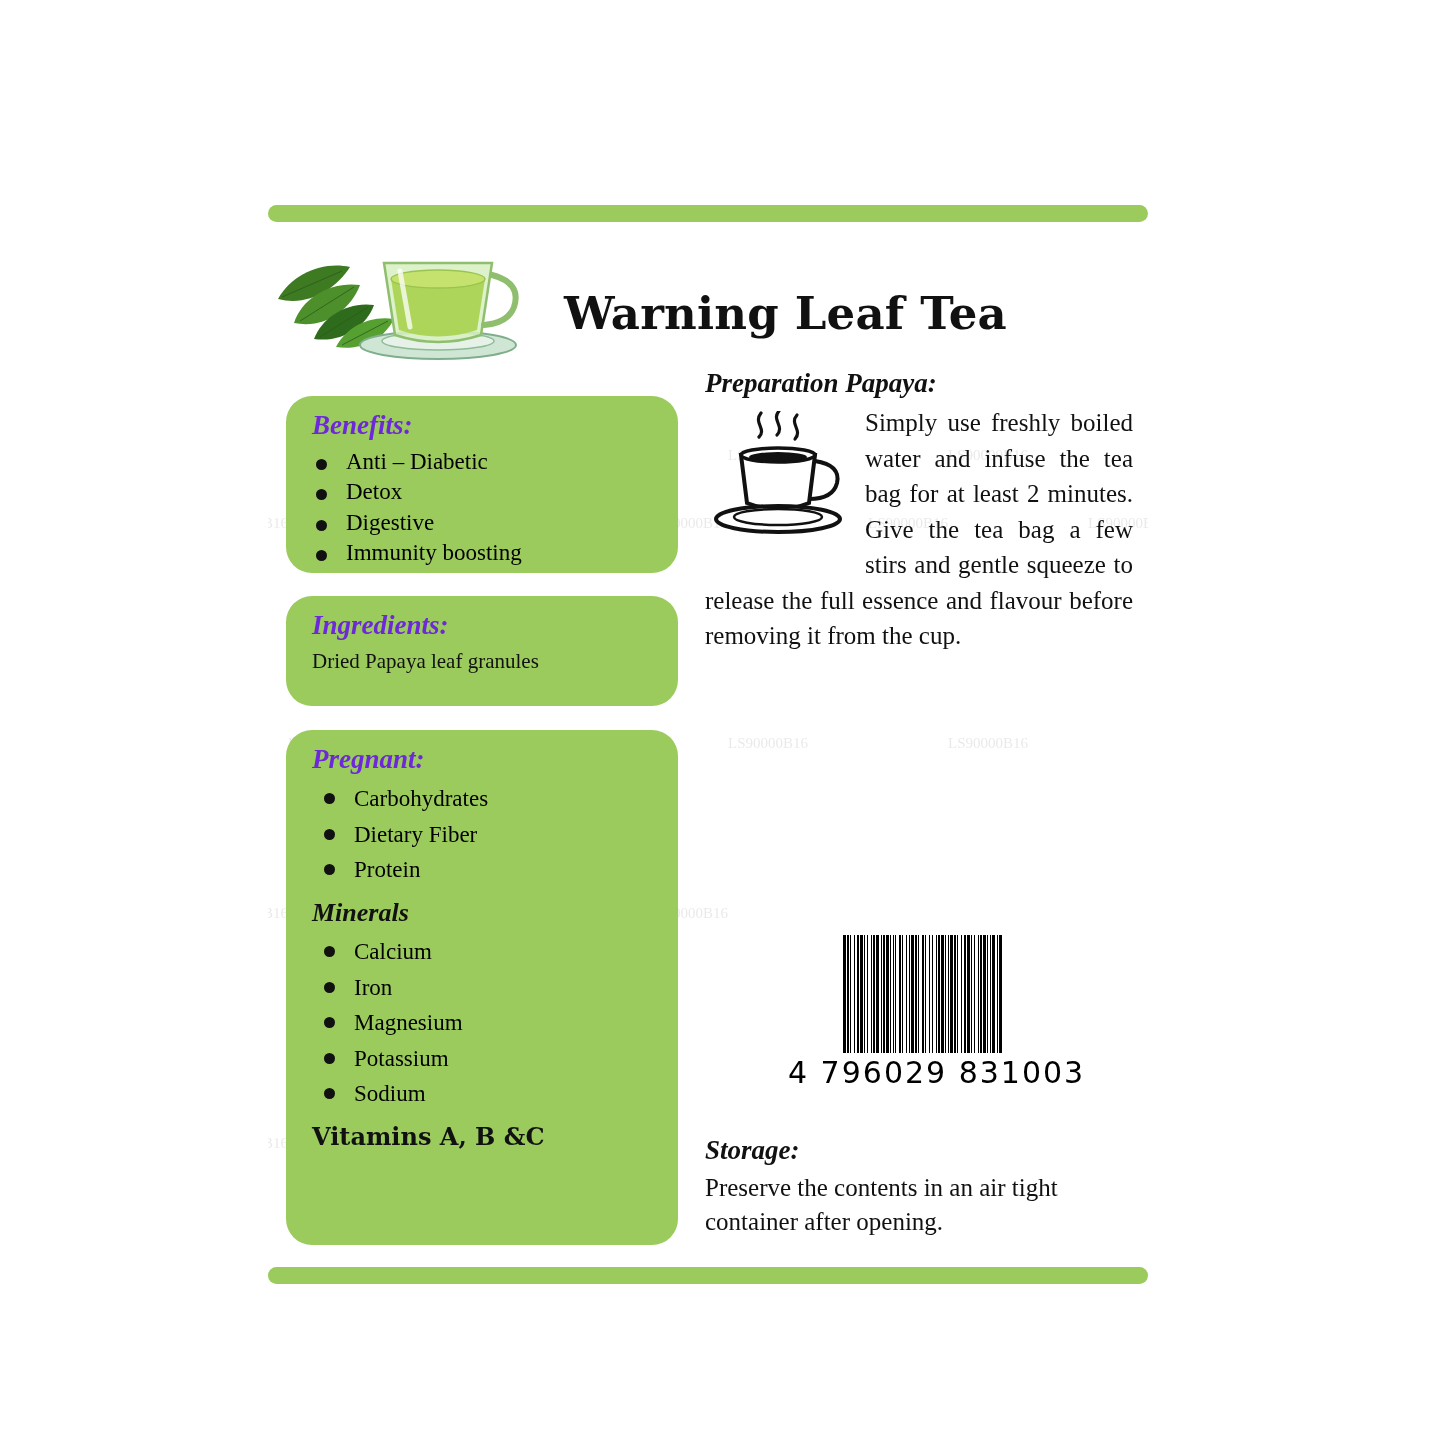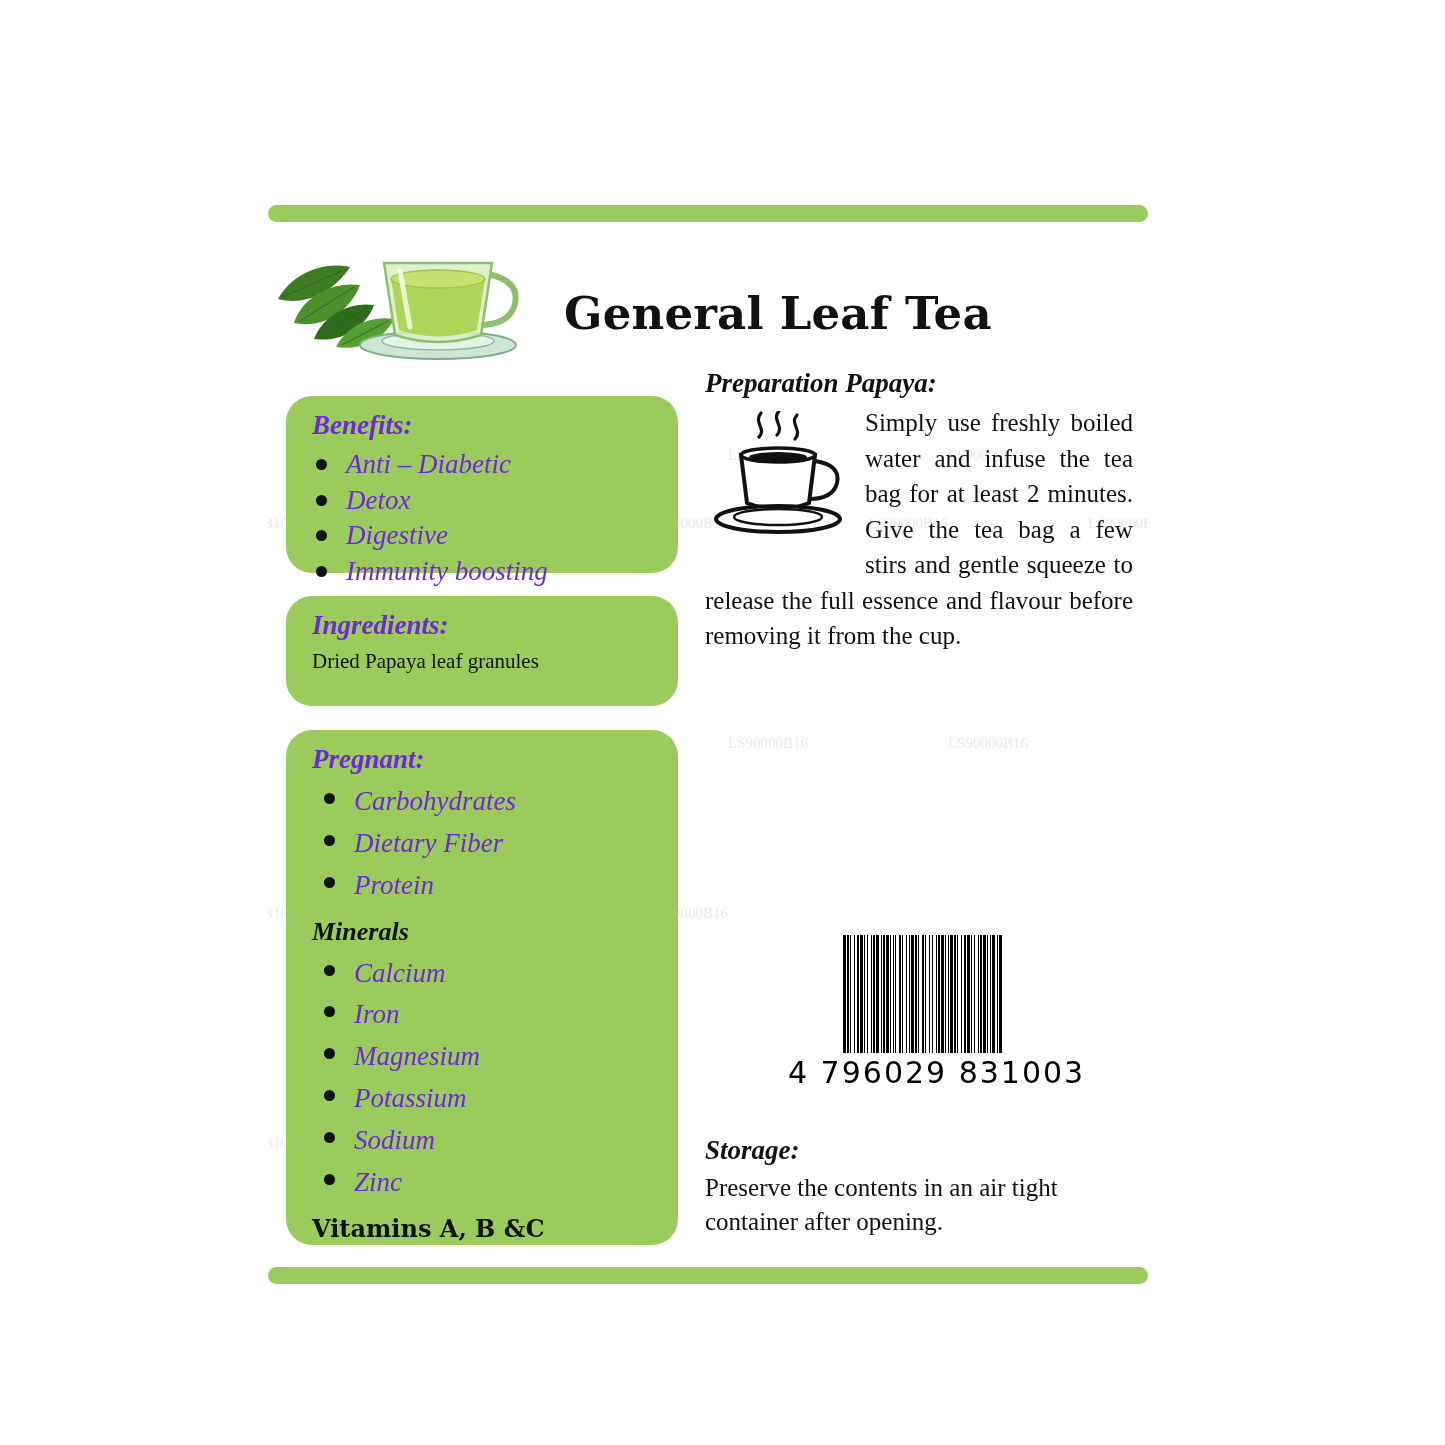--- a/index.html
+++ b/index.html
@@ -81,26 +81,25 @@
     right: 16px;
     top: 14px;
   }
 
   ul.bullets {
     list-style: none;
     margin: 6px 0 0 0;
     padding: 0;
   }
   ul.bullets li {
-    font-size: 27px;
+    font-size: 23px;
     line-height: 1.32;
     position: relative;
     padding-left: 34px;
-    color: #6d28d9;
-    font-style: italic;
+    color: #000000;
   }
   ul.bullets li::before {
     content: "";
     position: absolute;
     left: 4px;
     top: 12px;
     width: 11px;
     height: 11px;
     border-radius: 50%;
     background: #111;
@@ -274,21 +273,21 @@
         <path d="M121 52 L215 52 L207 103 Q168 116 129 103 Z" fill="#a8d24f" fill-opacity="0.92"></path>
         <ellipse cx="168" cy="52" rx="47" ry="9" fill="#c6e26e" stroke="#9ac44f" stroke-width="1.5"></ellipse>
 
         <path d="M222 48 Q252 56 244 80 Q238 96 214 98" fill="none" stroke="#8fbf6e" stroke-width="6" stroke-linecap="round"></path>
 
         <path d="M130 44 L140 100" stroke="#ffffff" stroke-opacity="0.75" stroke-width="5" stroke-linecap="round"></path>
       </g>
     </svg>
   </div>
 
-  <h1 class="title">General Leaf Tea</h1>
+  <h1 class="title">Warning Leaf Tea</h1>
 
   <div class="panel panel-benefits">
     <div class="panel-inner">
       <div class="panel-heading">Benefits:</div>
       <ul class="bullets">
         <li>Anti – Diabetic</li>
         <li>Detox</li>
         <li>Digestive</li>
         <li>Immunity boosting</li>
       </ul>
@@ -310,21 +309,20 @@
         <li>Dietary Fiber</li>
         <li>Protein</li>
       </ul>
       <div class="sub-heading">Minerals</div>
       <ul class="bullets indent loose">
         <li>Calcium</li>
         <li>Iron</li>
         <li>Magnesium</li>
         <li>Potassium</li>
         <li>Sodium</li>
-        <li>Zinc</li>
       </ul>
       <div class="vitamins">Vitamins  A, B &amp;C</div>
     </div>
   </div>
 
   <div class="right-heading prep-heading">Preparation Papaya:</div>
   <div class="prep-body">
     <span class="cup-icon">
       <svg viewBox="0 0 150 140" width="150" height="140" xmlns="http://www.w3.org/2000/svg">
         <g fill="none" stroke="#111" stroke-width="3.2" stroke-linecap="round">

